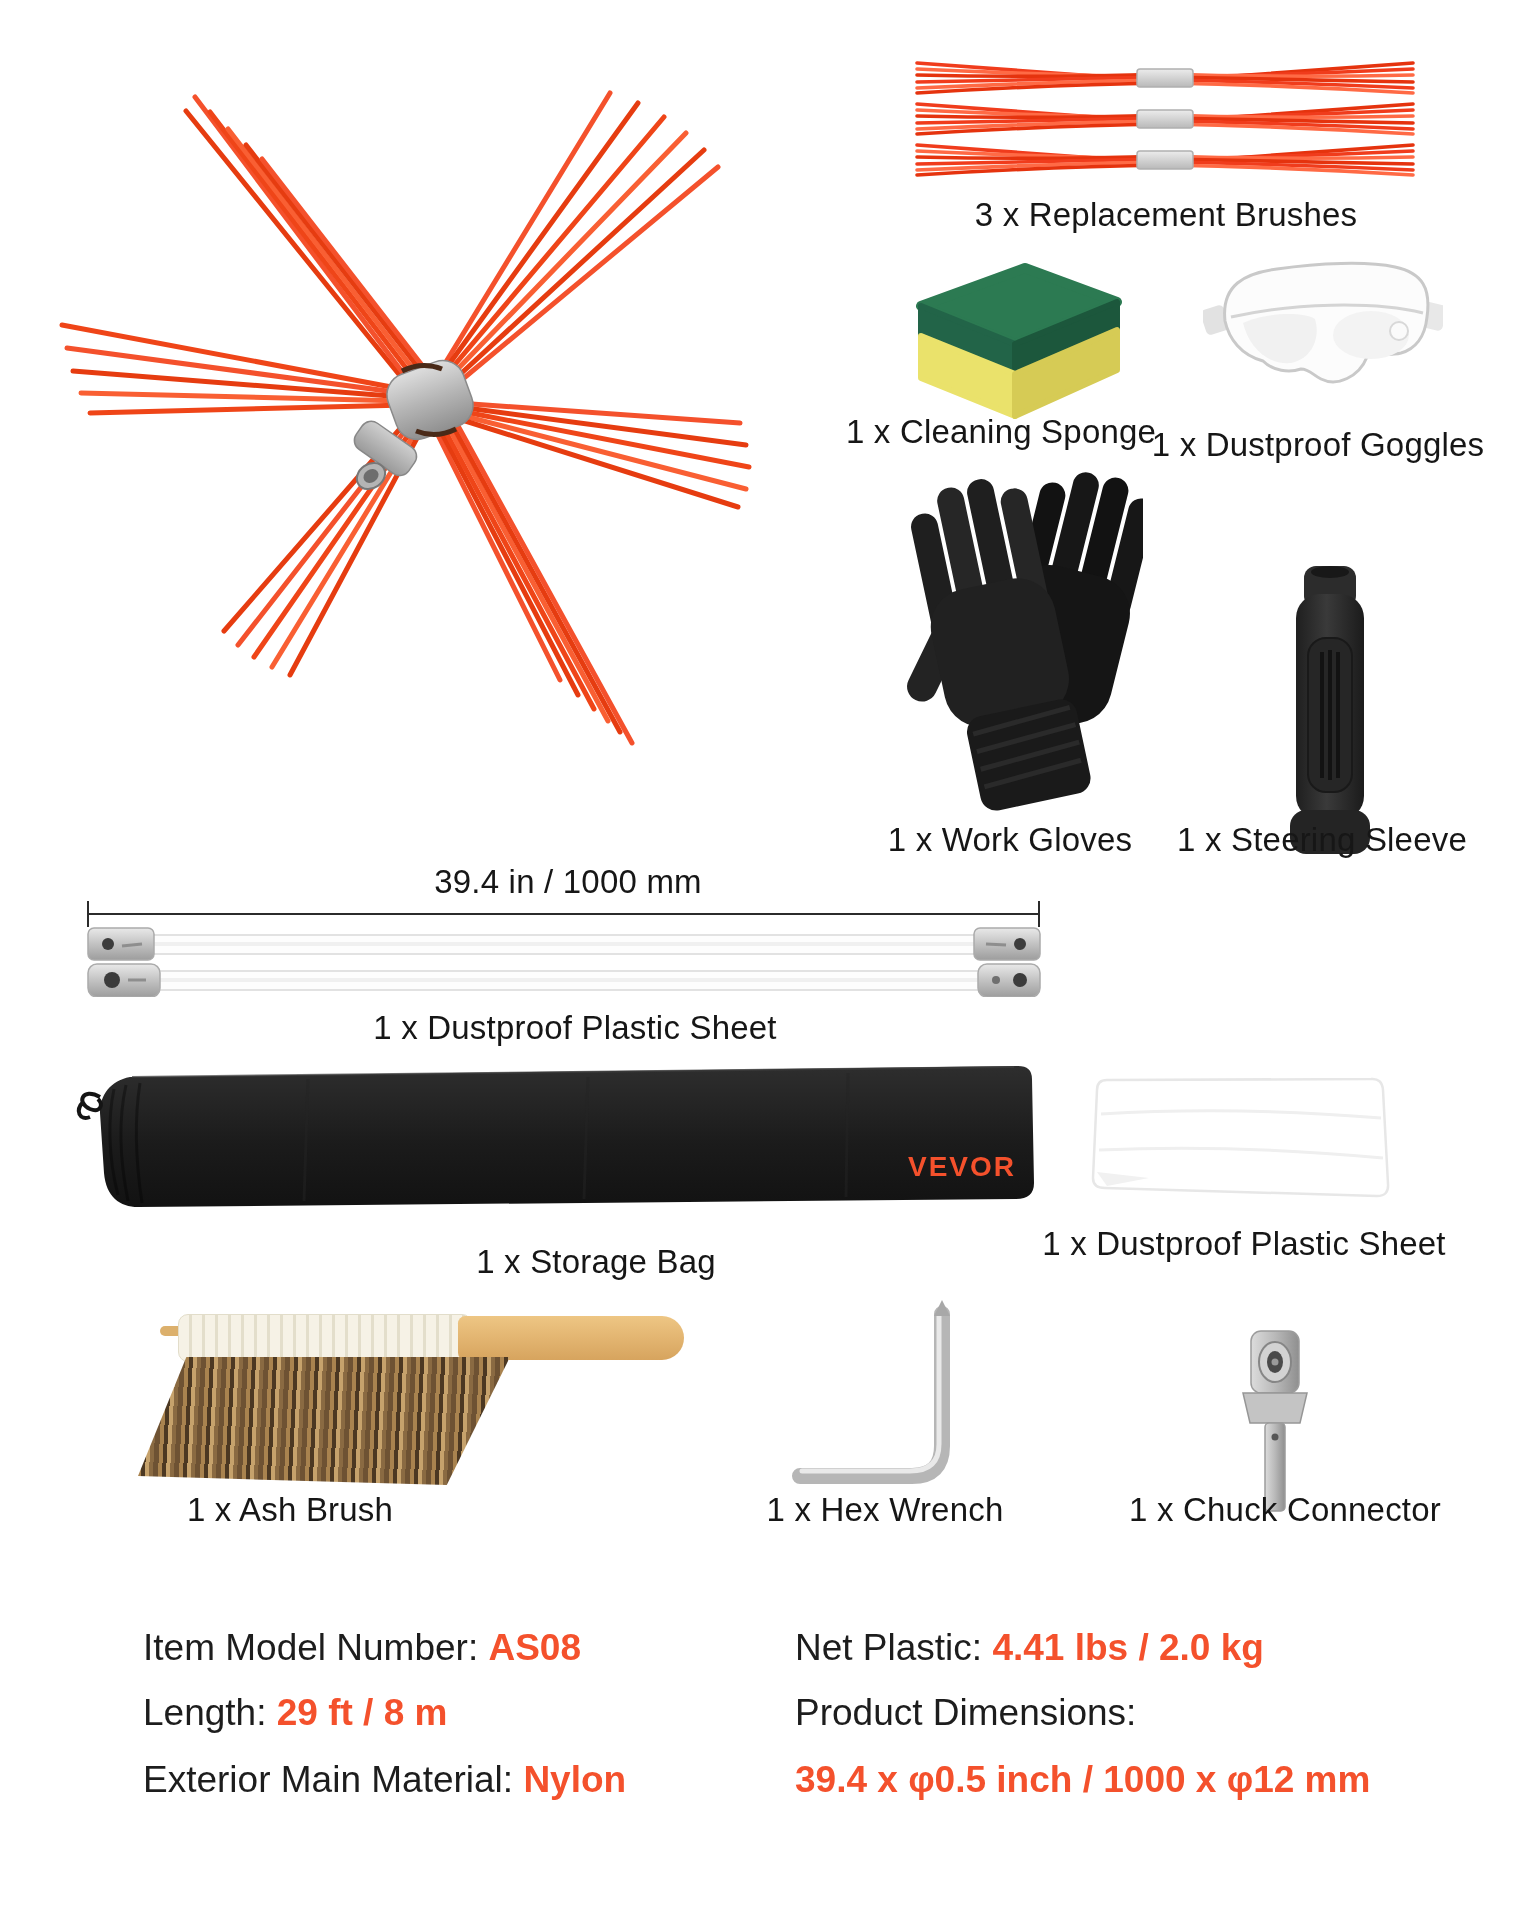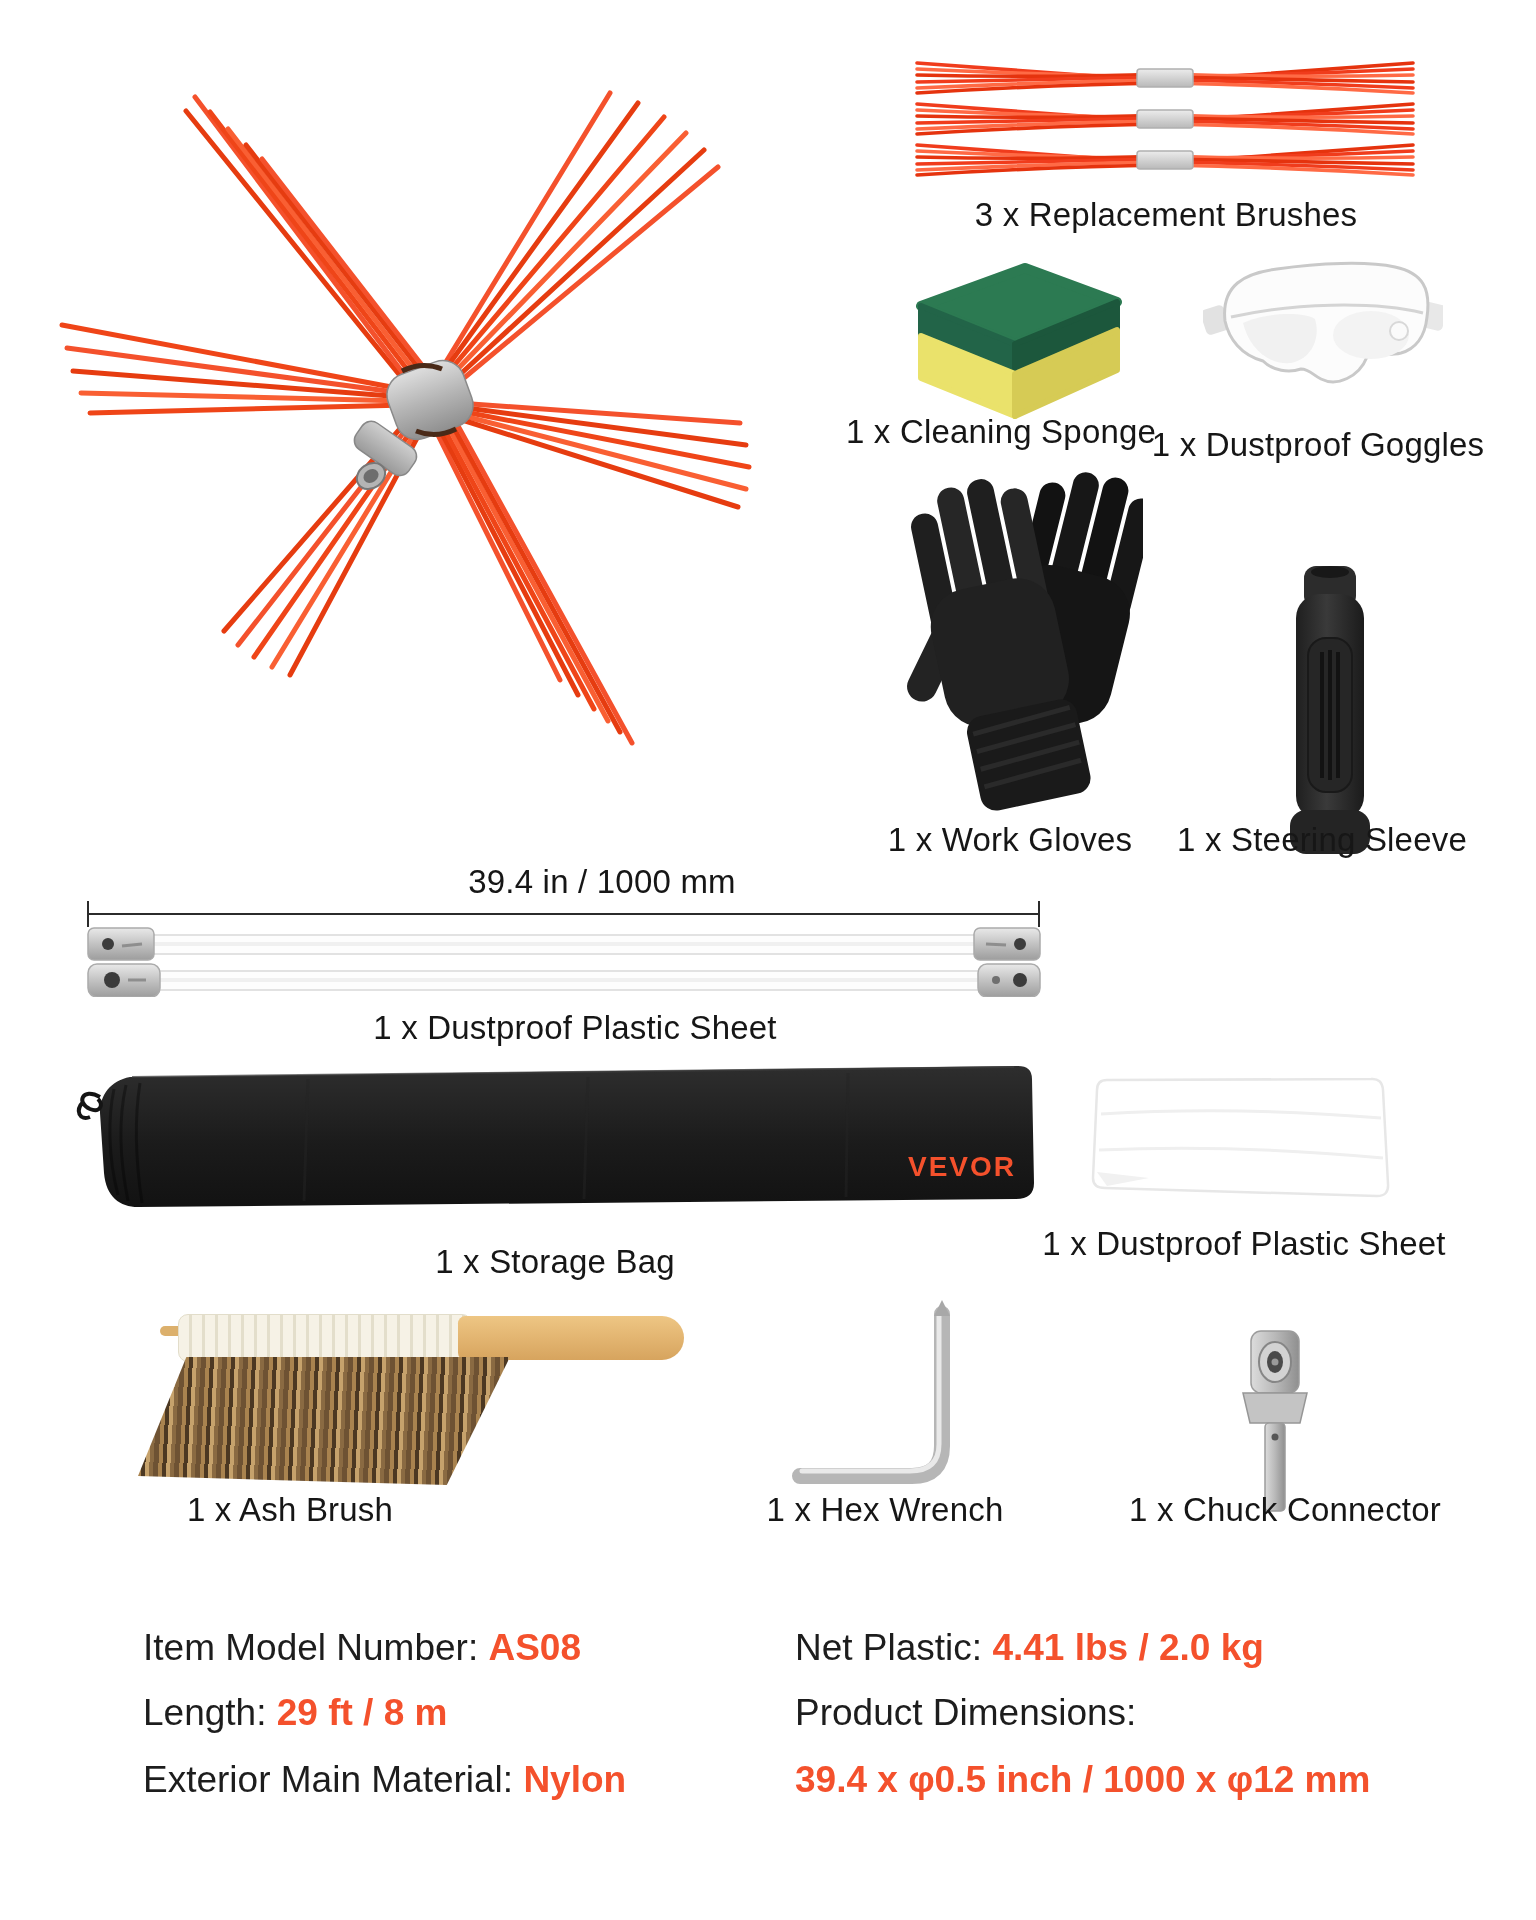--- a/index.html
+++ b/index.html
@@ -17,31 +17,31 @@
   #label-sponge{left:1001px;top:414px;}
   #label-goggles{left:1318px;top:427px;}
   
   #gloves-svg{left:893px;top:462px;}
   #sleeve-svg{left:1280px;top:560px;}
   #label-gloves{left:1010px;top:822px;}
   #label-sleeve{left:1322px;top:822px;}
   
   #main-brush-svg{left:40px;top:55px;}
   
-  #dim-text{left:568px;top:864px;margin-left:34px;}
+  #dim-text{left:568px;top:864px;}
   #dim-line{left:88px;top:913px;width:952px;height:0;border-top:2px solid #2b2b2b;}
   .dim-tick{width:2px;height:26px;background:#2b2b2b;top:901px;}
   #dim-tick-l{left:87px;} #dim-tick-r{left:1038px;}
   #rods-svg{left:82px;top:922px;}
   #label-rods{left:575px;top:1010px;}
   
   #bag-svg{left:68px;top:1055px;}
   #bag-logo{position:absolute;left:908px;top:1151px;font-size:28px;font-weight:bold;color:#f4512c;
             letter-spacing:2px;}
-  #label-bag{left:555px;top:1244px;}
+  #label-bag{left:596px;top:1244px;}
   #sheet-svg{left:1085px;top:1066px;}
   #label-sheet{left:1244px;top:1226px;}
   
   #ashbrush{left:120px;top:1310px;width:570px;height:180px;}
   #ash-spine{position:absolute;left:58px;top:4px;width:292px;height:46px;background:#f4f0e2;
              border:1px solid #e2ddca;border-radius:10px;
              background-image:repeating-linear-gradient(90deg,#f6f2e6 0 10px,#e3decb 10px 13px);}
   #ash-handle{position:absolute;left:338px;top:6px;width:226px;height:44px;
               background:linear-gradient(#eec684,#d7a45e);border-radius:8px 24px 24px 8px;}
   #ash-hook{position:absolute;left:40px;top:16px;width:26px;height:10px;background:#dcb06c;border-radius:5px;}

